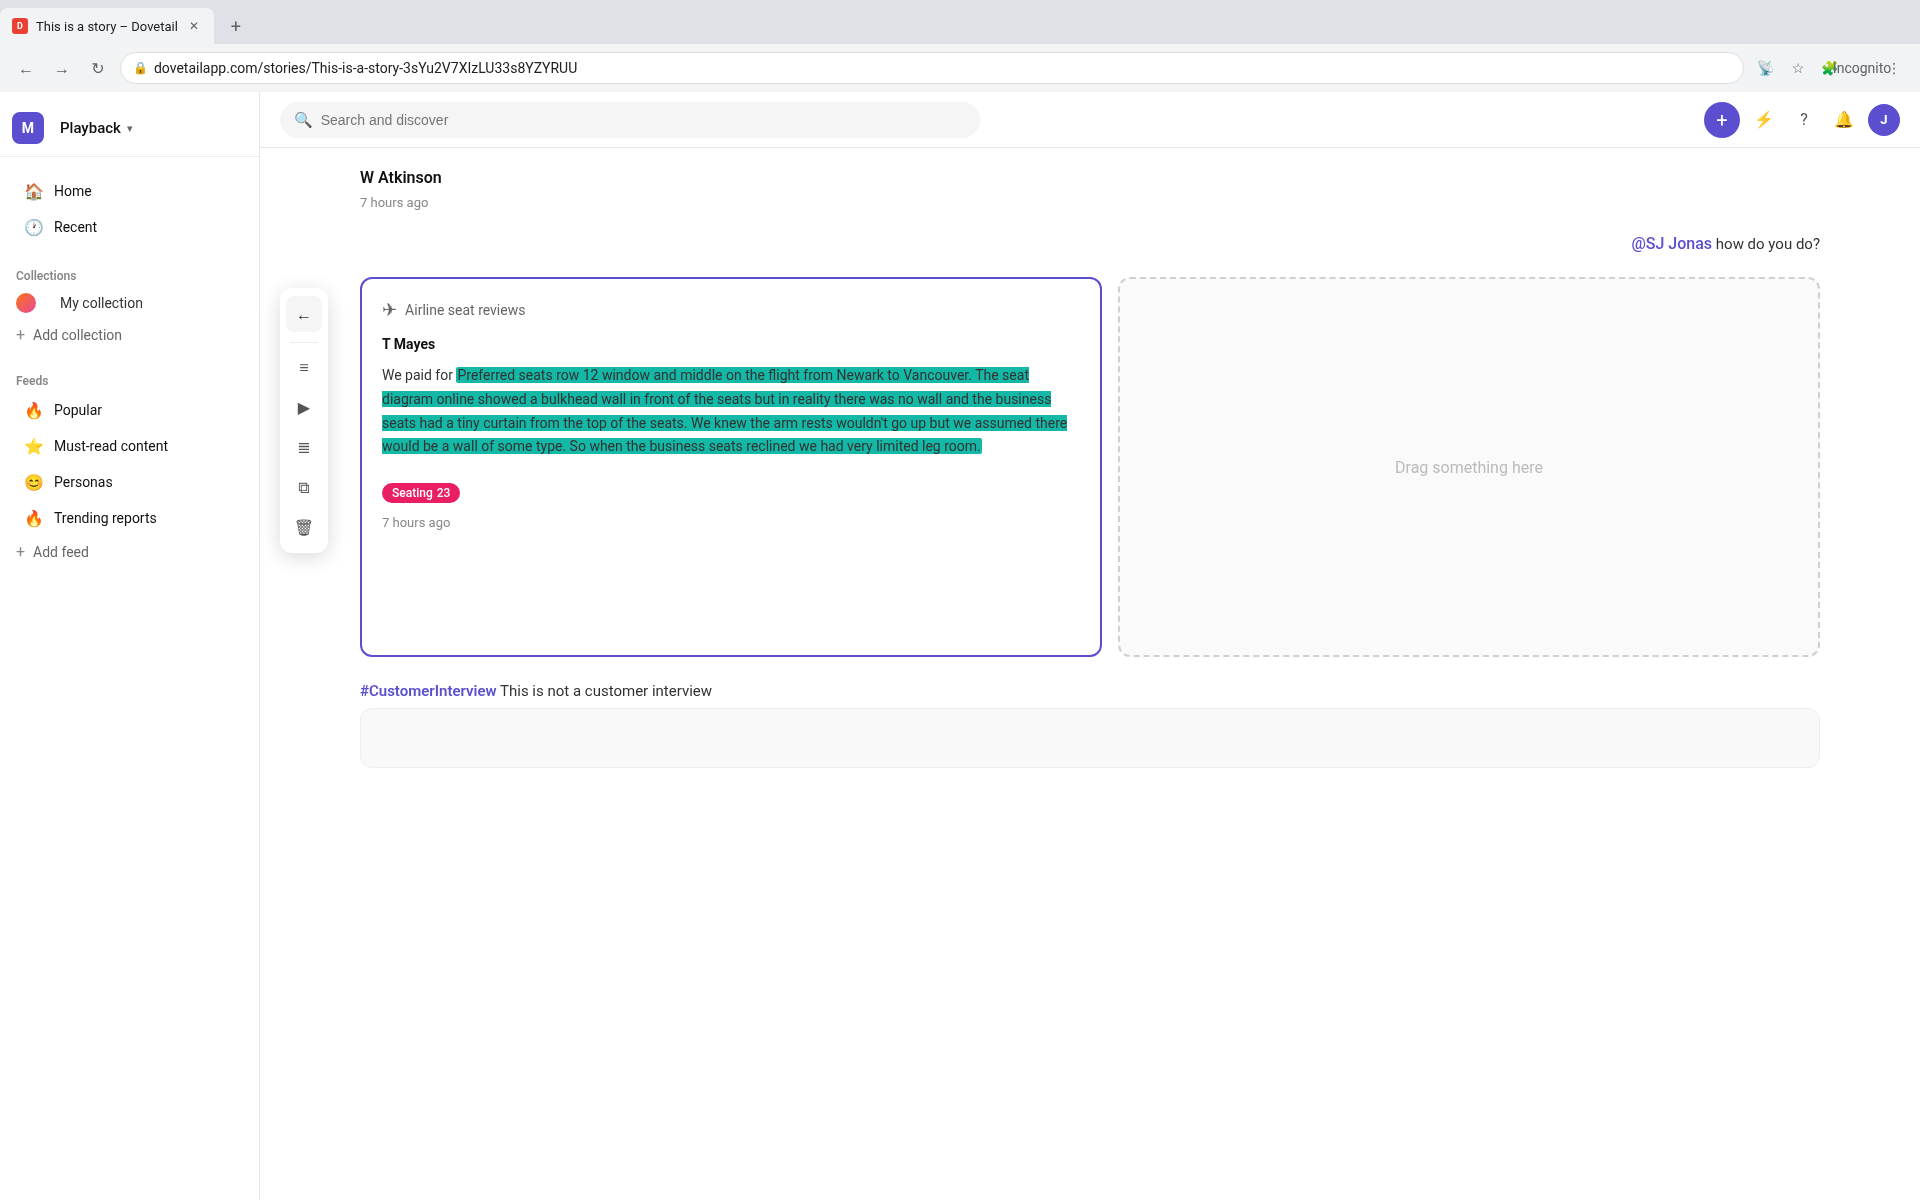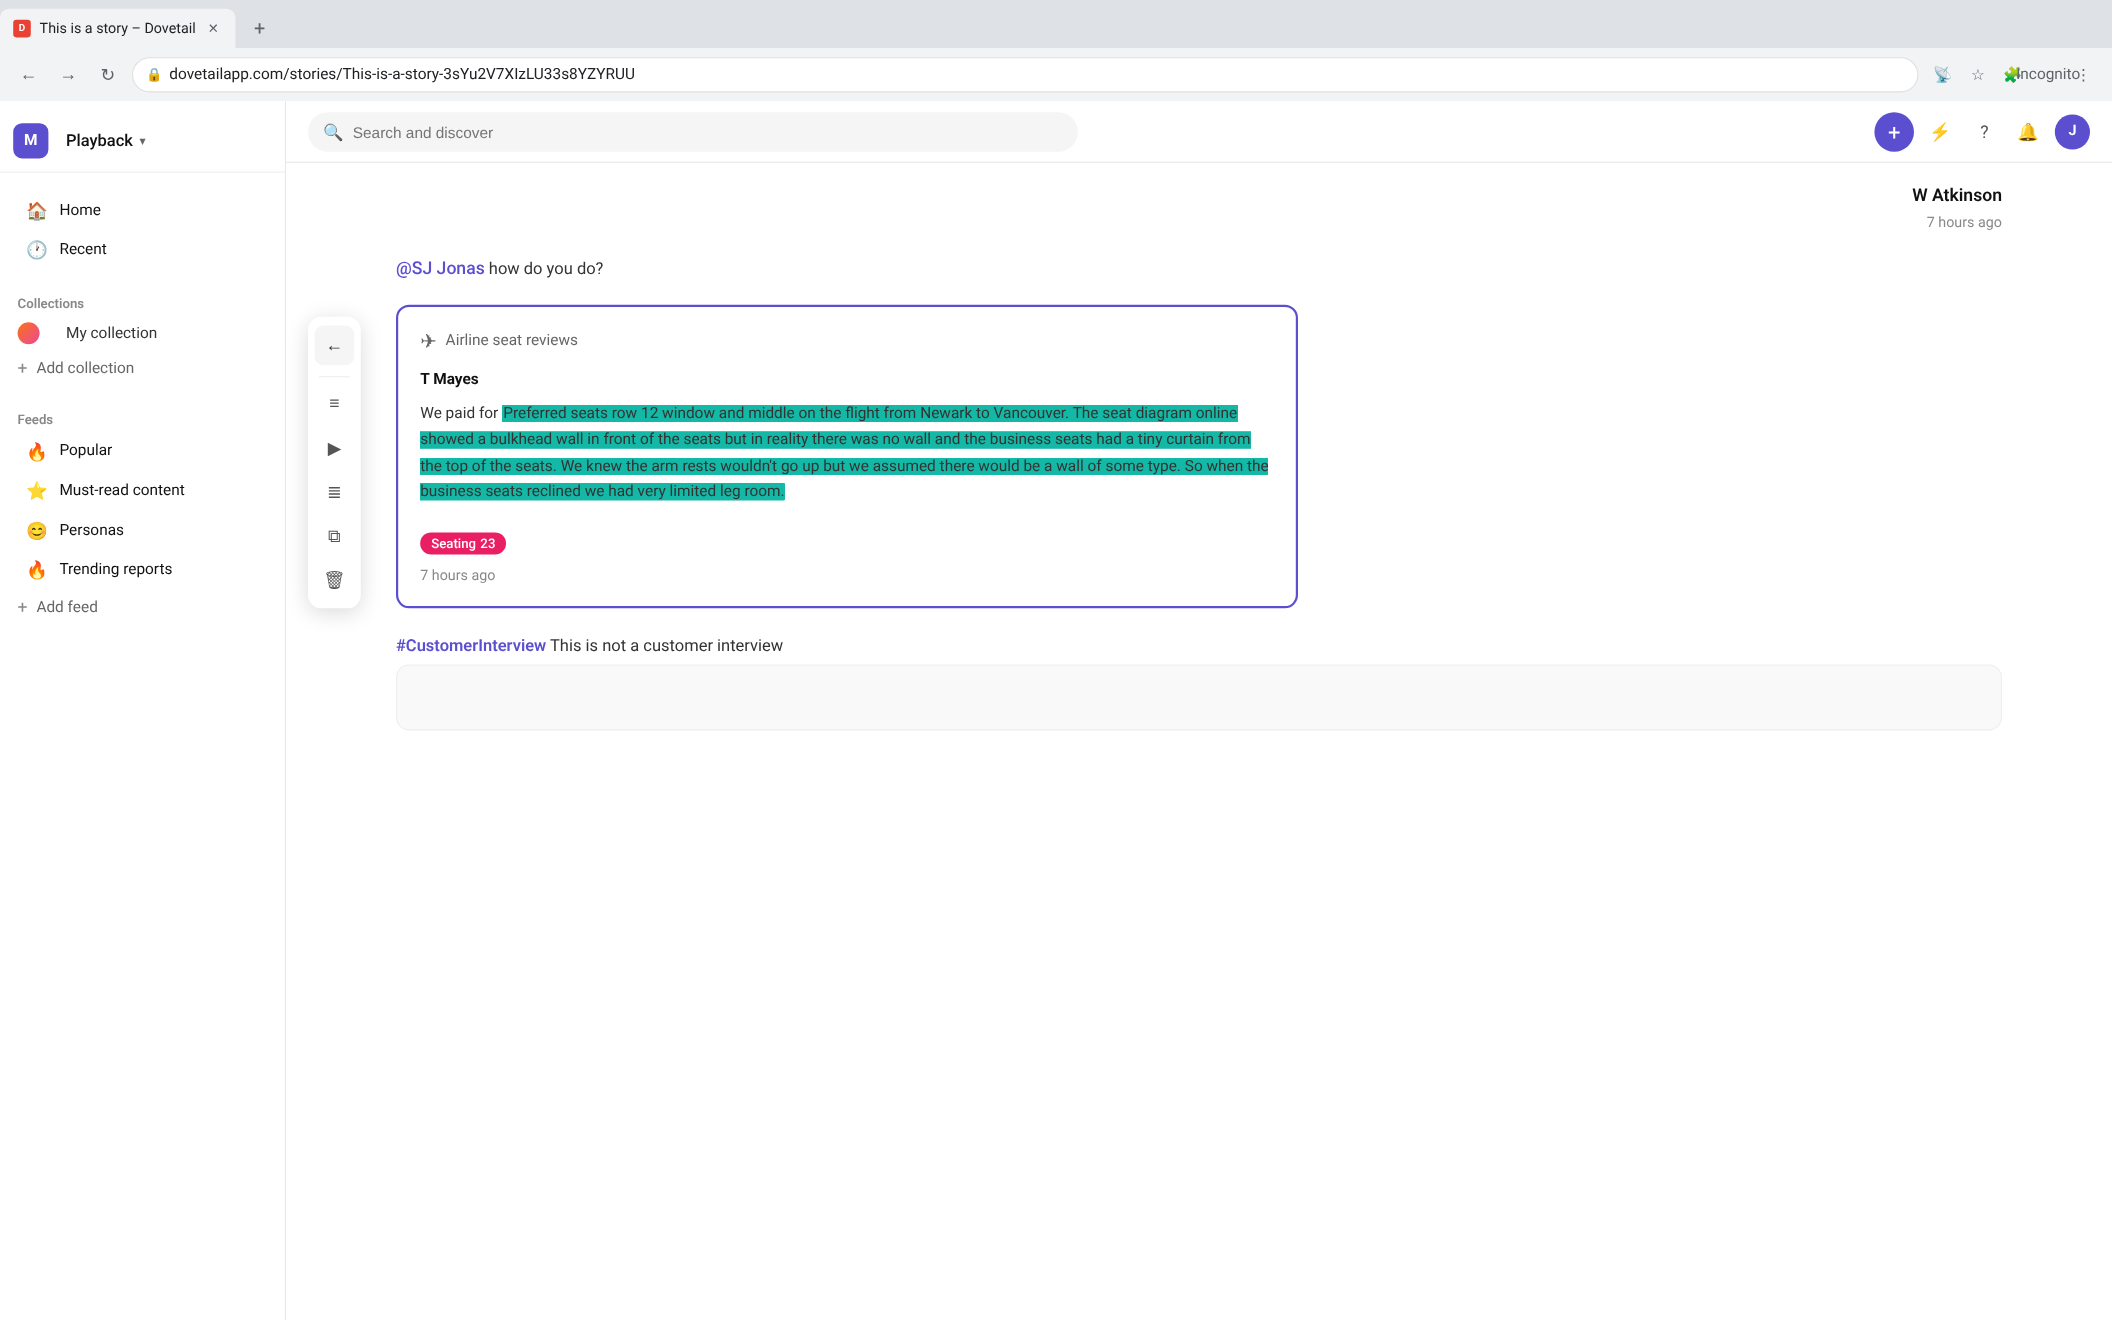--- a/index.html
+++ b/index.html
@@ -45,27 +45,27 @@
     
     .floating-toolbar { position: absolute; left: 280px; top: 380px; background: white; border-radius: 12px; box-shadow: 0 4px 20px rgba(0,0,0,0.15); padding: 8px 6px; display: flex; flex-direction: column; gap: 4px; z-index: 10; }
     .toolbar-tool { width: 36px; height: 36px; display: flex; align-items: center; justify-content: center; border-radius: 8px; cursor: pointer; color: #555; font-size: 16px; }
     .toolbar-back { background: #f5f5f5; color: #333; margin-bottom: 4px; }
     .toolbar-divider { height: 1px; background: #eee; margin: 2px 4px; }
 
     
     .content-area { padding: 20px 40px; max-width: 1600px; }
 
     
-    .author-section { margin-bottom: 24px; text-align: right; }
+    .author-section { margin-bottom: 24px; }
     .author-name { font-size: 16px; font-weight: 600; color: #111; margin-bottom: 8px; }
     .content-text { font-size: 15px; color: #333; line-height: 1.6; }
     .timestamp { font-size: 13px; color: #888; margin-top: 8px; }
 
     
-    .comment-section { margin-bottom: 24px; }
+    .comment-section { margin-bottom: 24px; text-align: right; }
     .comment-text { font-size: 15px; color: #333; }
     .mention { color: #5b4fcf; font-weight: 500; }
 
     
     .card-row { display: flex; gap: 16px; margin-bottom: 24px; }
     .story-card { flex: 1; background: #fff; border: 2px solid #5b4fcf; border-radius: 12px; padding: 20px; max-width: 820px; }
     .drop-zone { flex: 1; background: #fafafa; border: 2px dashed #d0d0d0; border-radius: 12px; display: flex; align-items: center; justify-content: center; min-height: 380px; color: #bbb; font-size: 16px; }
 
     .card-header { display: flex; align-items: center; gap: 8px; margin-bottom: 16px; color: #666; font-size: 14px; }
     .card-icon { font-size: 18px; }
@@ -261,20 +261,23 @@
             </div>
             <div style="margin-top:12px;">
               <span class="card-tag">
                 <span>Seating</span>
                 <span>23</span>
               </span>
             </div>
             <div class="card-timestamp">7 hours ago</div>
           </div>
 
+          <div class="drop-zone">
+            <span>Drag something here</span>
+          </div>
         </div>
 
         <div class="ci-section">
           <span class="ci-tag">#CustomerInterview</span><span class="ci-text"> This is not a customer interview</span>
         </div>
 
         <div class="bottom-card-hint"></div>
 
       </div>
     </div>

